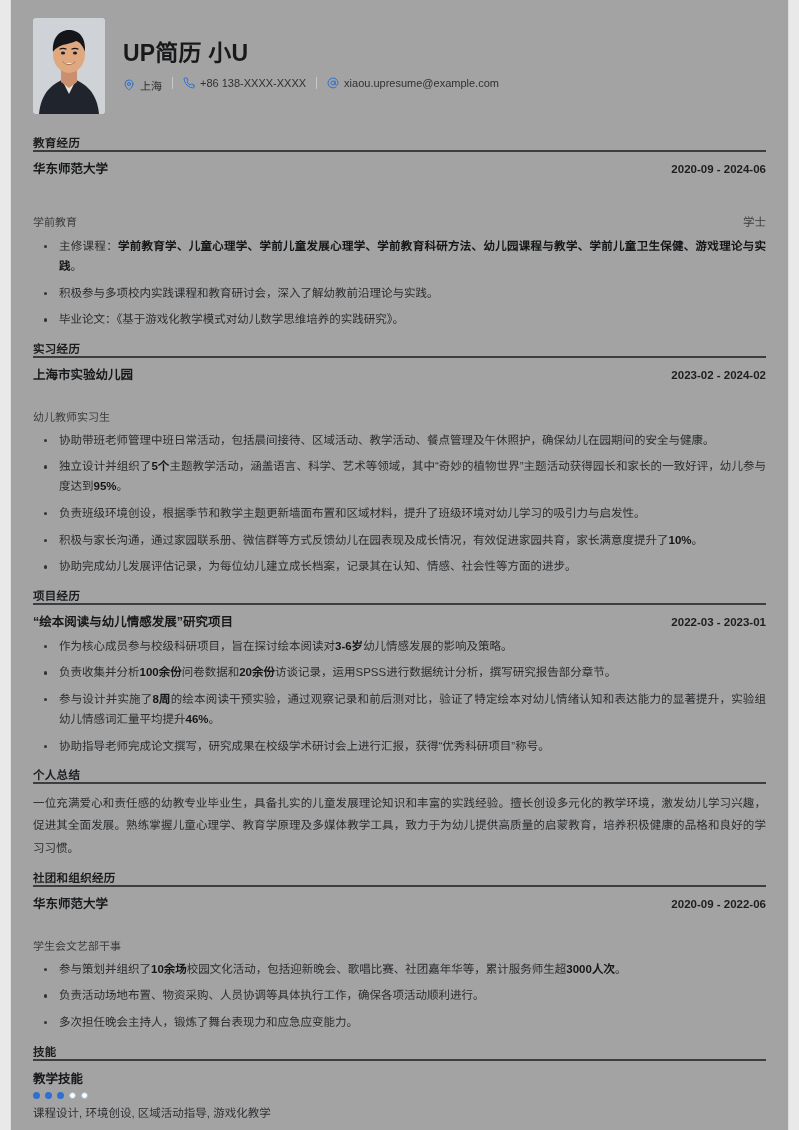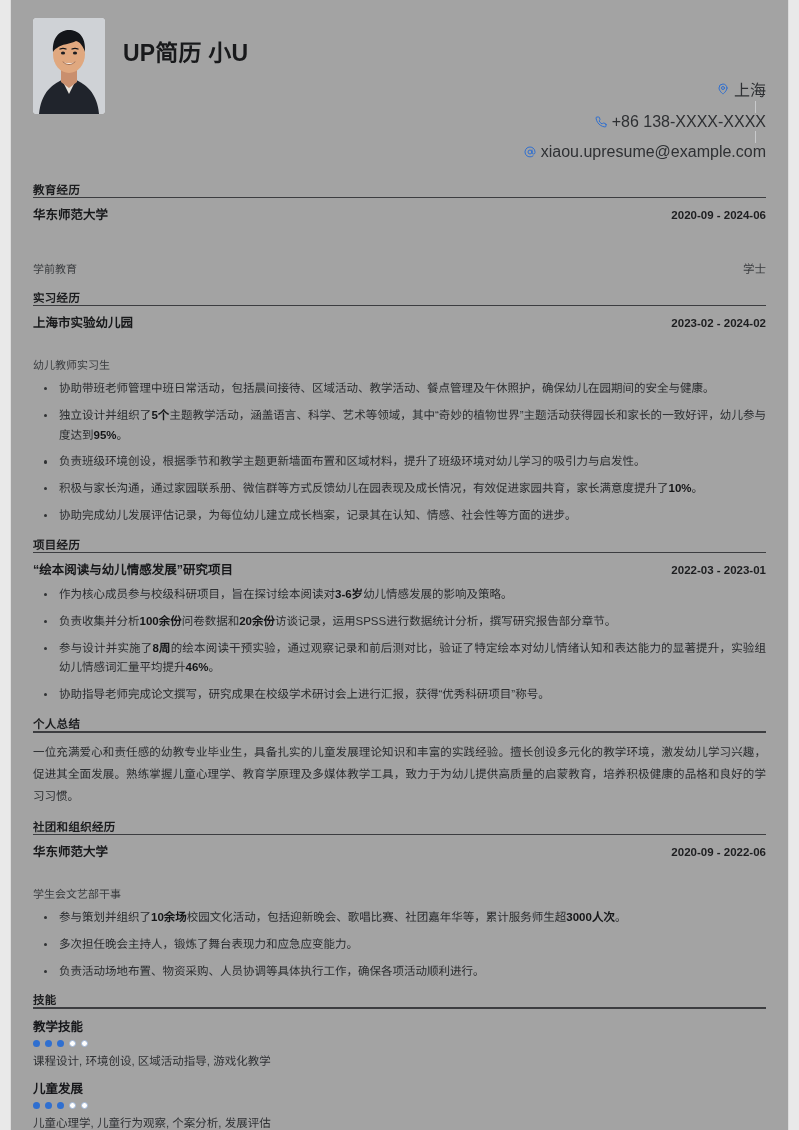--- a/index.html
+++ b/index.html
@@ -51,25 +51,24 @@
   .name {
     font-size: 23px;
     font-weight: 700;
     color: #18191b;
     letter-spacing: 0.2px;
     line-height: 1.2;
     margin-bottom: 9px;
   }
   .contacts {
     display: flex;
-    align-items: flex-end;
+    align-items: flex-start;
     flex-wrap: wrap;
-    font-size: 16px;
+    font-size: 11px;
     color: #2e3033;
-    flex-direction: column;
   }
   .contact-item {
     display: inline-flex;
     align-items: center;
     gap: 5px;
     white-space: nowrap;
   }
   .contact-sep {
     display: inline-block;
     width: 1px;
@@ -280,20 +279,25 @@
       <div class="section-rule"></div>
       <div class="entry">
         <div class="entry-row">
           <div class="entry-org">华东师范大学</div>
           <div class="entry-date">2020-09 - 2024-06</div>
         </div>
         <div class="entry-row">
           <div class="entry-role">学前教育</div>
           <div class="entry-extra">学士</div>
         </div>
+        <ul class="bullets">
+            <li>主修课程：<b>学前教育学、儿童心理学、学前儿童发展心理学、学前教育科研方法、幼儿园课程与教学、学前儿童卫生保健、游戏理论与实践</b>。</li>
+            <li>积极参与多项校内实践课程和教育研讨会，深入了解幼教前沿理论与实践。</li>
+            <li>毕业论文：《基于游戏化教学模式对幼儿数学思维培养的实践研究》。</li>
+          </ul>
       </div>
     </div>
 
     <div class="section">
       <div class="section-title">实习经历</div>
       <div class="section-rule"></div>
       <div class="entry">
         <div class="entry-row">
           <div class="entry-org">上海市实验幼儿园</div>
           <div class="entry-date">2023-02 - 2024-02</div>
@@ -343,22 +347,22 @@
       <div class="entry-row">
         <div class="entry-org">华东师范大学</div>
         <div class="entry-date">2020-09 - 2022-06</div>
       </div>
       <div class="entry-row">
         <div class="entry-role">学生会文艺部干事</div>
         <div class="entry-extra"></div>
       </div>
       <ul class="bullets">
           <li>参与策划并组织了<b>10余场</b>校园文化活动，包括迎新晚会、歌唱比赛、社团嘉年华等，累计服务师生超<b>3000人次</b>。</li>
+          <li>负责活动场地布置、物资采购、人员协调等具体执行工作，确保各项活动顺利进行。</li>
           <li>多次担任晚会主持人，锻炼了舞台表现力和应急应变能力。</li>
-          <li>负责活动场地布置、物资采购、人员协调等具体执行工作，确保各项活动顺利进行。</li>
         </ul>
     </div>
   </div>
 
   <div class="section">
     <div class="section-title">技能</div>
     <div class="section-rule"></div>
     <div id="skills-list">
         <div class="skill-block">
           <div class="skill-name">教学技能</div>

